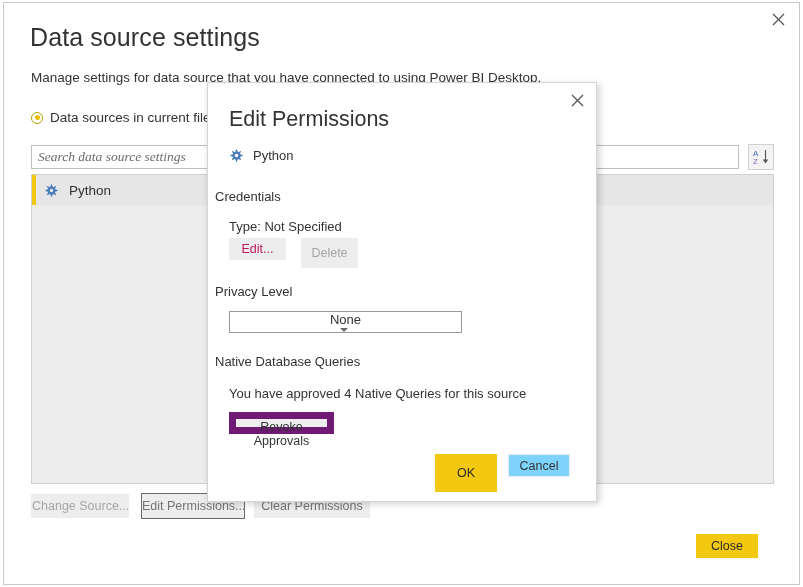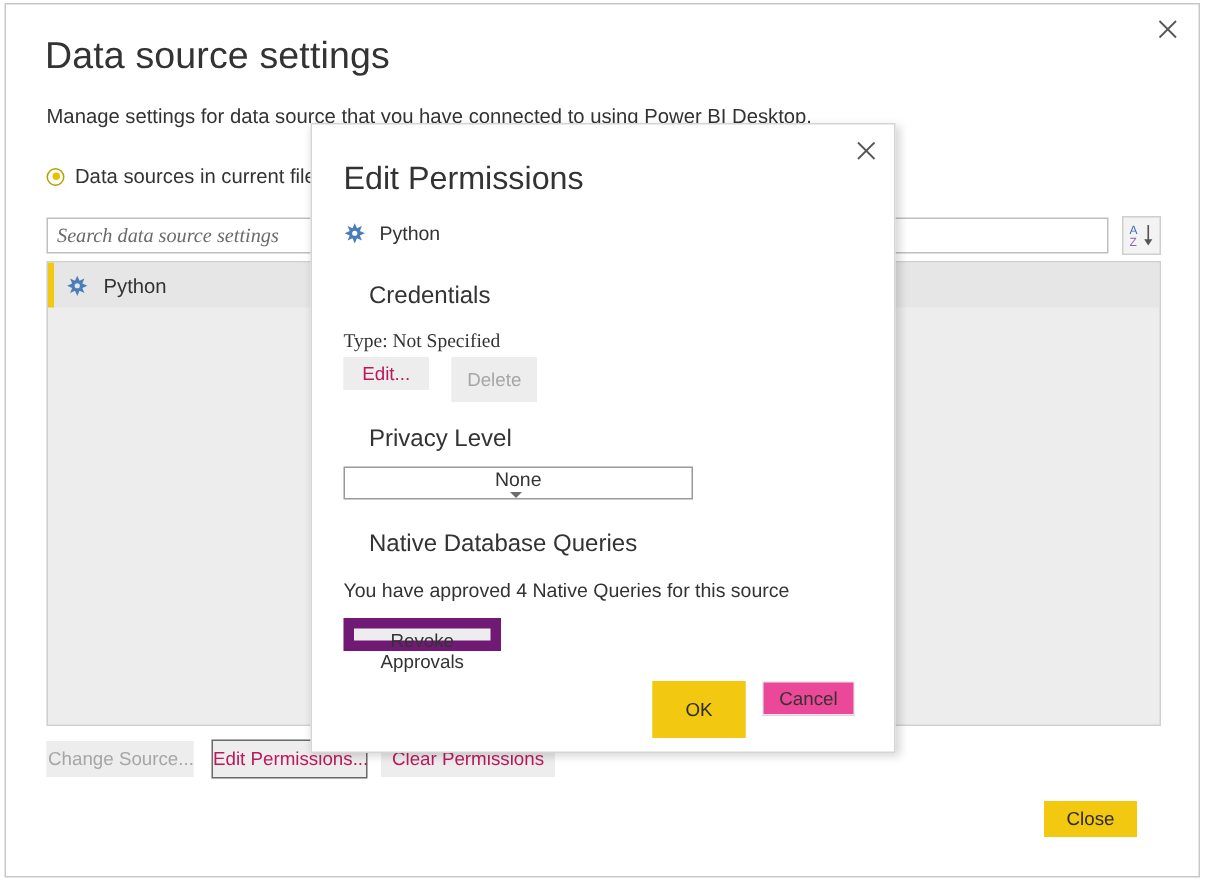--- a/index.html
+++ b/index.html
@@ -164,21 +164,21 @@
   }
   .list-row .row-label {
     font-size: 13.5px;
     color: #333333;
   }
 
   
   .btn {
     font-family: "Liberation Sans", sans-serif;
     font-size: 12.5px;
-    color: #be185d;
+    color: #737373;
     background: #ededed;
     border: 1px solid #ededed;
     box-sizing: border-box;
     cursor: pointer;
     padding: 0;
     text-align: center;
     white-space: nowrap;
   }
   .btn.disabled {
     color: #a6a6a6;
@@ -273,37 +273,37 @@
     display: flex;
     align-items: center;
     gap: 9px;
   }
   .modal-source .src-label {
     font-size: 13px;
     color: #333333;
   }
   .section-head {
     position: absolute;
-    left: 38px;
-    font-size: 16px;
+    left: 7px;
+    font-size: 13px;
     color: #333333;
     white-space: nowrap;
   }
   #head-credentials { top: 106px; }
   #head-privacy     { top: 201px; }
   #head-native      { top: 271px; }
 
   .body-text {
     position: absolute;
     left: 21px;
     font-size: 13px;
     color: #333333;
     white-space: nowrap;
   }
-  #text-type     { top: 136px; font-family: Liberation Serif, serif; }
+  #text-type     { top: 136px; }
   #text-approved { top: 303px; }
 
   #modal-btn-edit {
     position: absolute;
     left: 21px;
     top: 155px;
     width: 57px;
     height: 22px;
     background: #ededed;
     border: 1px solid #ededed;
@@ -376,21 +376,21 @@
     color: #2b2b2b;
     cursor: pointer;
     box-sizing: border-box;
   }
   #modal-btn-cancel {
     position: absolute;
     left: 300px;
     top: 371px;
     width: 62px;
     height: 23px;
-    background: #ec4899;
+    background: #7dd3fc;
     border: 1px solid #ededed;
     font-size: 12.5px;
     color: #333333;
     cursor: pointer;
     box-sizing: border-box;
   }
 </style>
 </head>
 <body>
 

